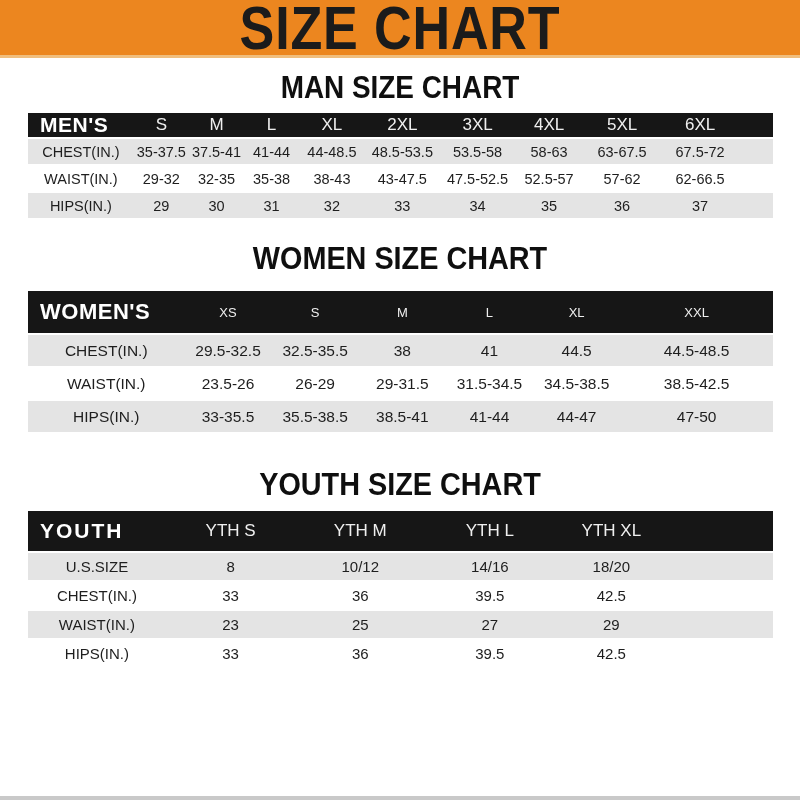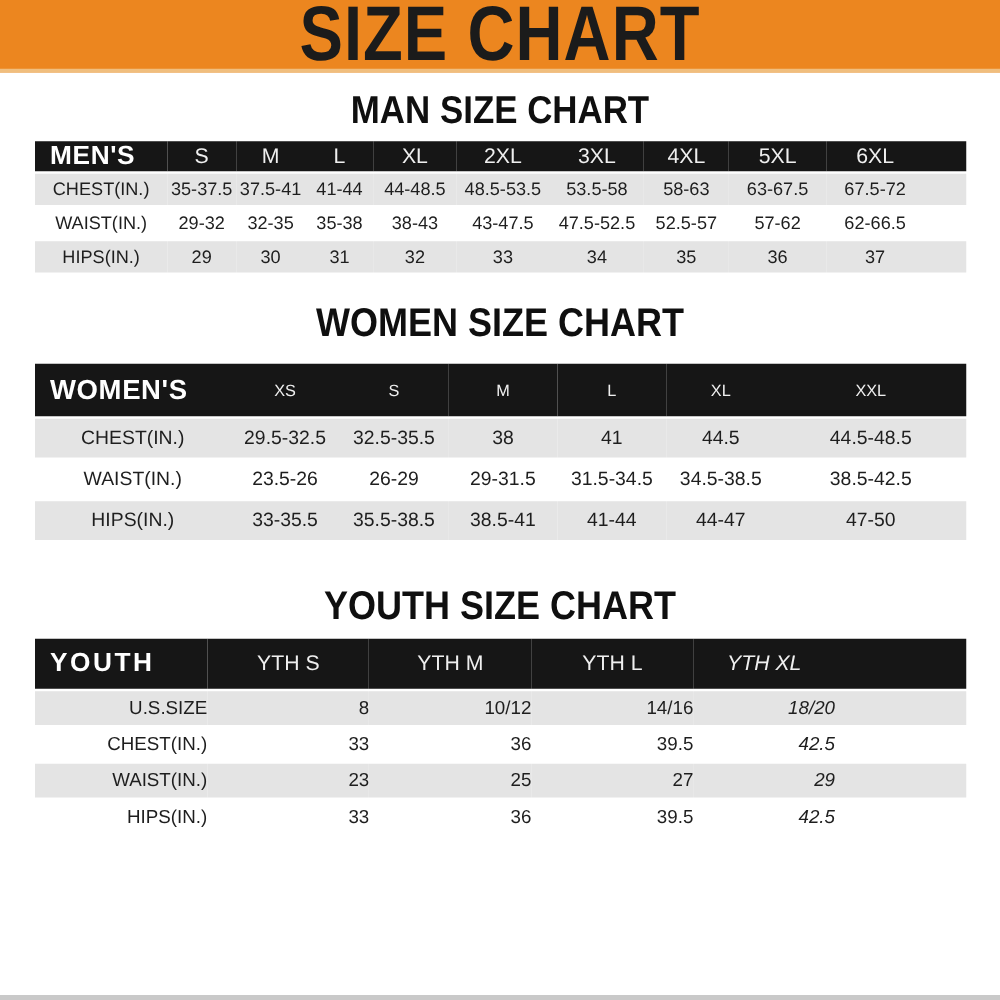--- a/index.html
+++ b/index.html
@@ -50,26 +50,26 @@
   .t-women thead th:nth-child(1){width:21%}
   .t-women thead th:nth-child(2),.t-women thead th:nth-child(3),
   .t-women thead th:nth-child(4),.t-women thead th:nth-child(5),
   .t-women thead th:nth-child(6){width:11.7%}
   .t-women thead th:nth-child(7){width:20.5%}
   .t-women th:last-child, .t-women td:last-child { }
 
   
   .t-youth thead th { height:40px; font-size:17px; }
   .t-youth thead th:first-child { font-size:21px; letter-spacing:2px; }
-  .t-youth tbody th, .t-youth tbody td { height:27px; font-size:15px;text-align:right; }
+  .t-youth tbody th, .t-youth tbody td { height:27px; font-size:15px; }
   .t-youth thead th:nth-child(1){width:18.5%}
   .t-youth thead th:nth-child(2),.t-youth thead th:nth-child(3),
   .t-youth thead th:nth-child(4){width:17.4%}
   .t-youth thead th:nth-child(5){width:29.3%}
-  .t-youth th:last-child, .t-youth td:last-child { padding-right:105px;font-style:italic; }
+  .t-youth th:last-child, .t-youth td:last-child { padding-right:105px; }
 
   
   .footer-note { margin:21px 0 0 30px; color:#A62B24; }
   .footer-note p { font-size:24px; line-height:1.32; white-space:nowrap;
                    transform:scaleX(0.8); transform-origin:0 50%; }
 
   .bottom-strip { position:absolute; left:0; bottom:0; width:800px; height:4px;
                   background:#C9C9C9; }
 </style>
 </head>

